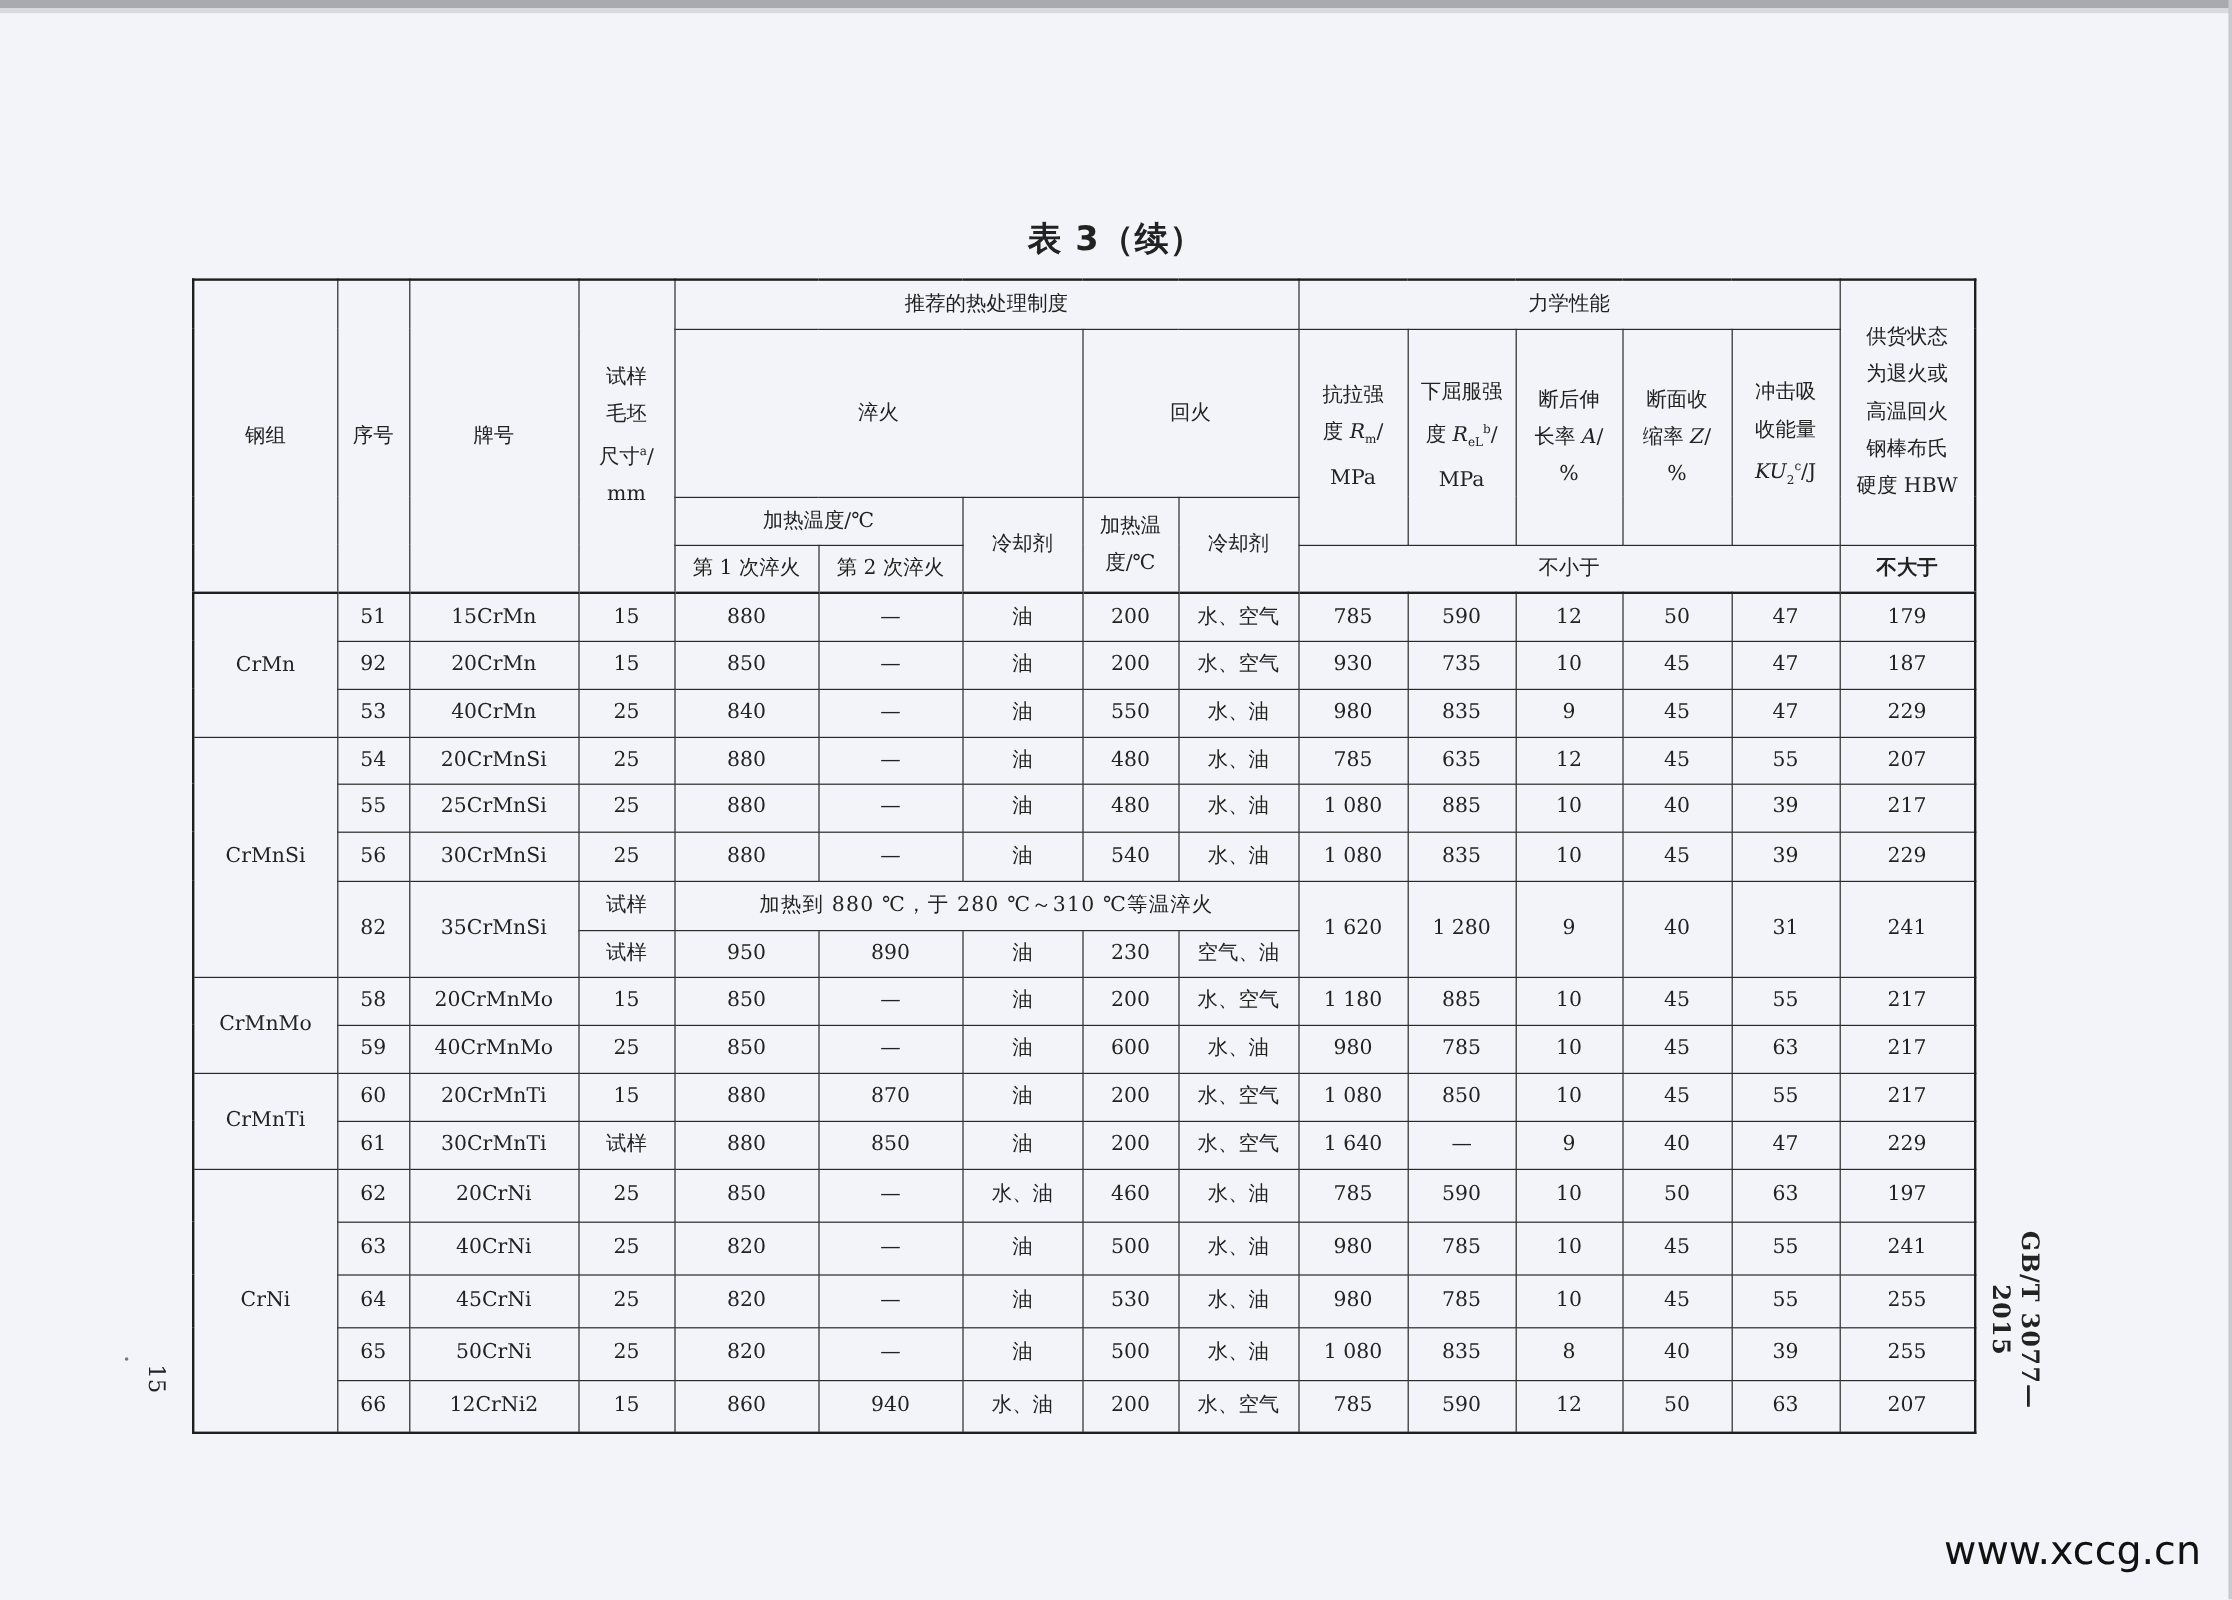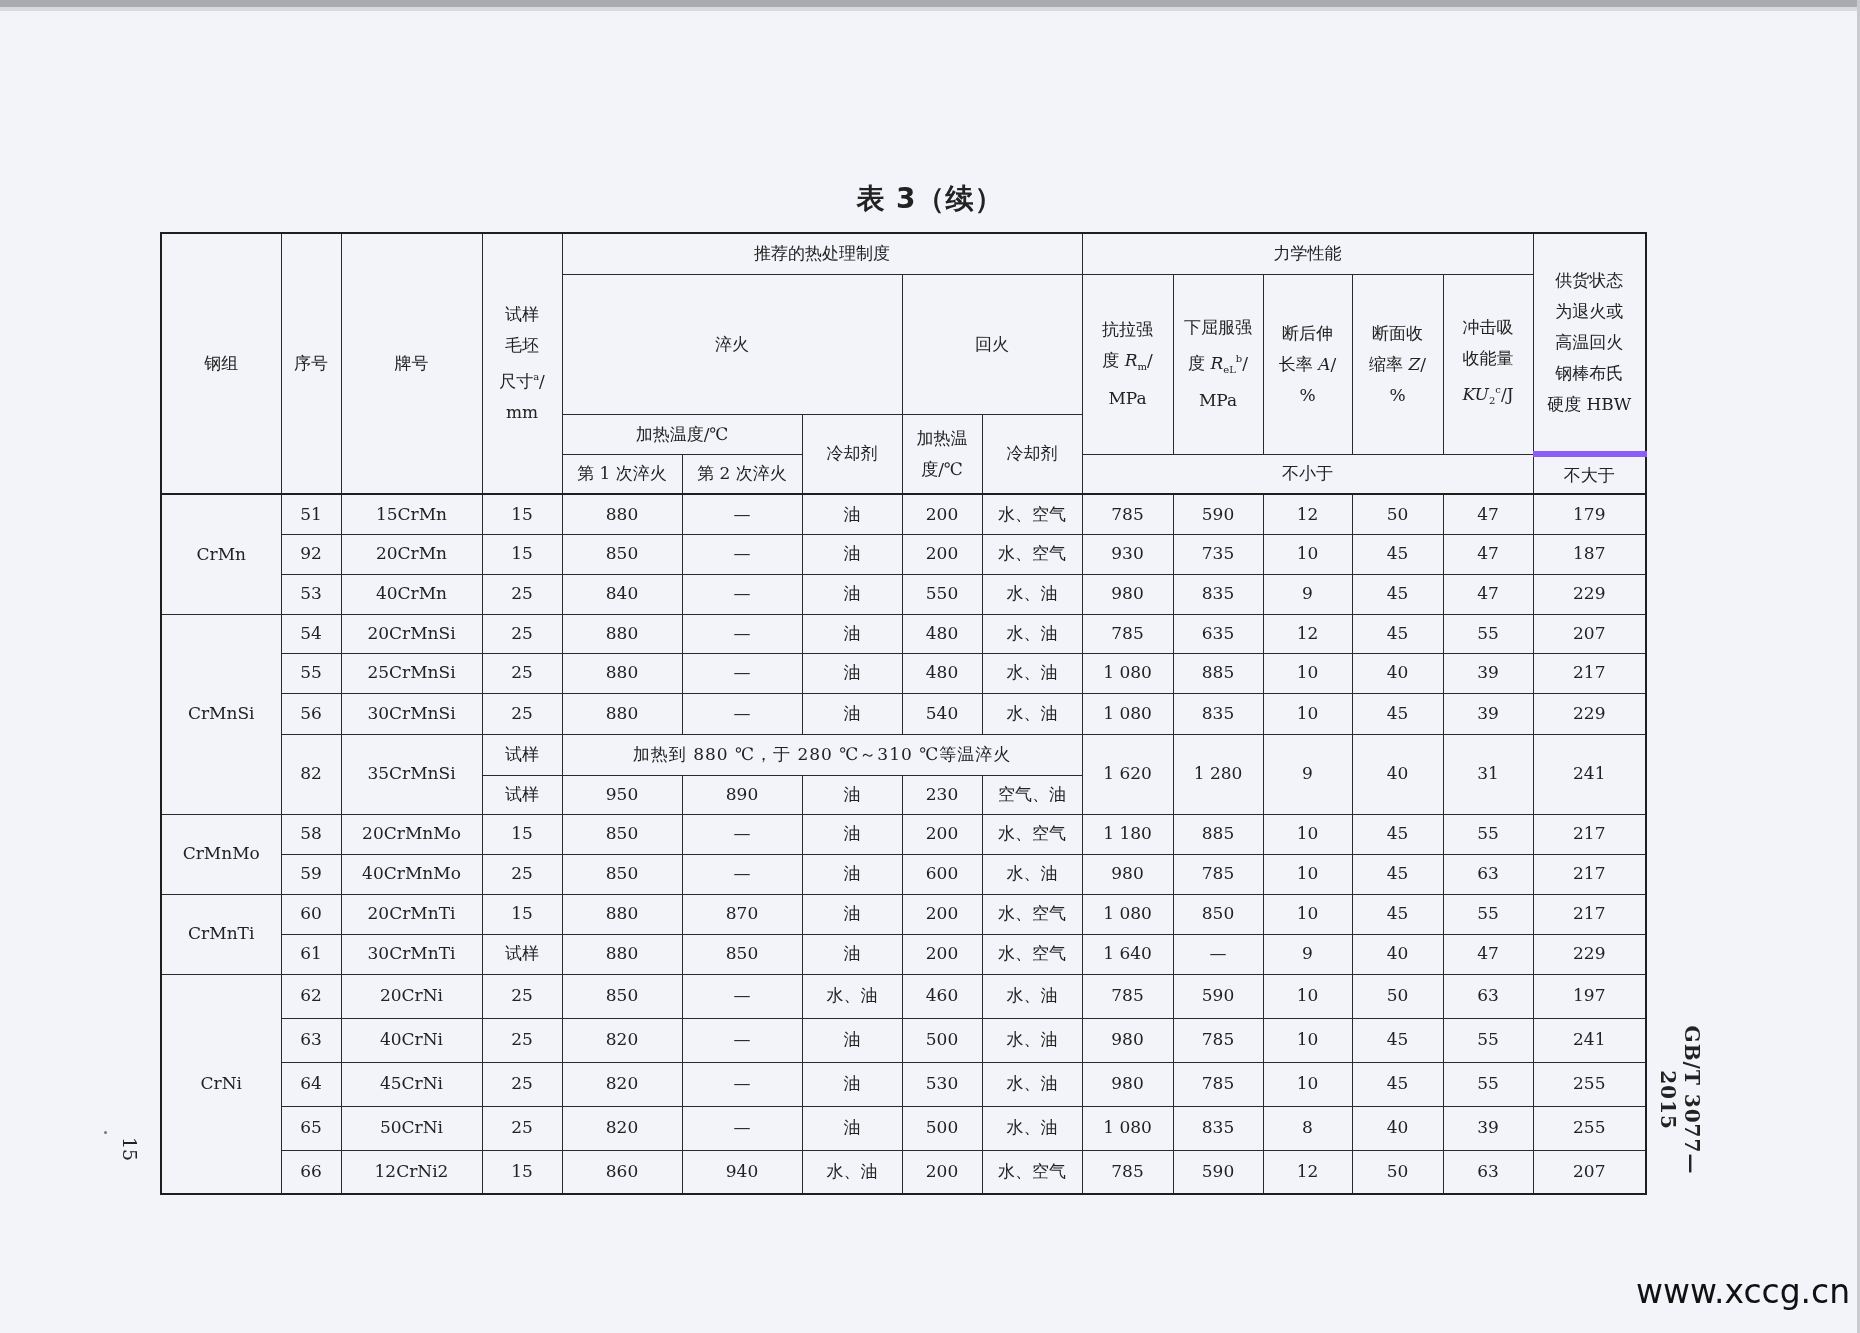--- a/index.html
+++ b/index.html
@@ -40,21 +40,20 @@
   }
   .stdcode {
     position:absolute; left:1592px; top:1088px; width:200px; height:24px; line-height:24px;
     text-align:center; font-size:20px; font-weight:bold;
     transform:rotate(90deg); transform-origin:center center;
     font-family:"DejaVu Serif","Liberation Serif",serif; letter-spacing:1px;
   }
   .watermark {
     position:absolute; left:1620px; top:1272px; font-size:33px; color:#111;
     font-family:"DejaVu Sans","Liberation Sans",sans-serif;
-    margin-left:16px;
   }
   .dot { position:absolute; left:104px; top:1131px; width:3px; height:3px; background:#777; border-radius:50%; }
 </style>
 </head>
 <body>
 
 <div class="topband"></div>
 <div class="topband2"></div>
 <div class="rightband"></div>
 
@@ -134,21 +133,21 @@
       <td rowspan="2" class="hb">
         <div>加热温</div>
         <div>度/℃</div>
       </td>
       <td rowspan="2" class="hb">冷却剂</td>
     </tr>
     <tr style="height:40px">
       <td>第 1 次淬火</td>
       <td>第 2 次淬火</td>
       <td colspan="5">不小于</td>
-      <td style="border-top:6px solid #8b5cf6; position:relative; top:0;">不大于</td>
+      <td style="border-top:1px solid #8b5cf6; position:relative; top:0;font-weight:bold;">不大于</td>
     </tr>
   </thead>
   <tbody>
 
     <tr style="height:40px">
       <td rowspan="3" class="grp">CrMn</td>
       <td>51</td>
       <td>15CrMn</td>
       <td>15</td>
       <td>880</td>

